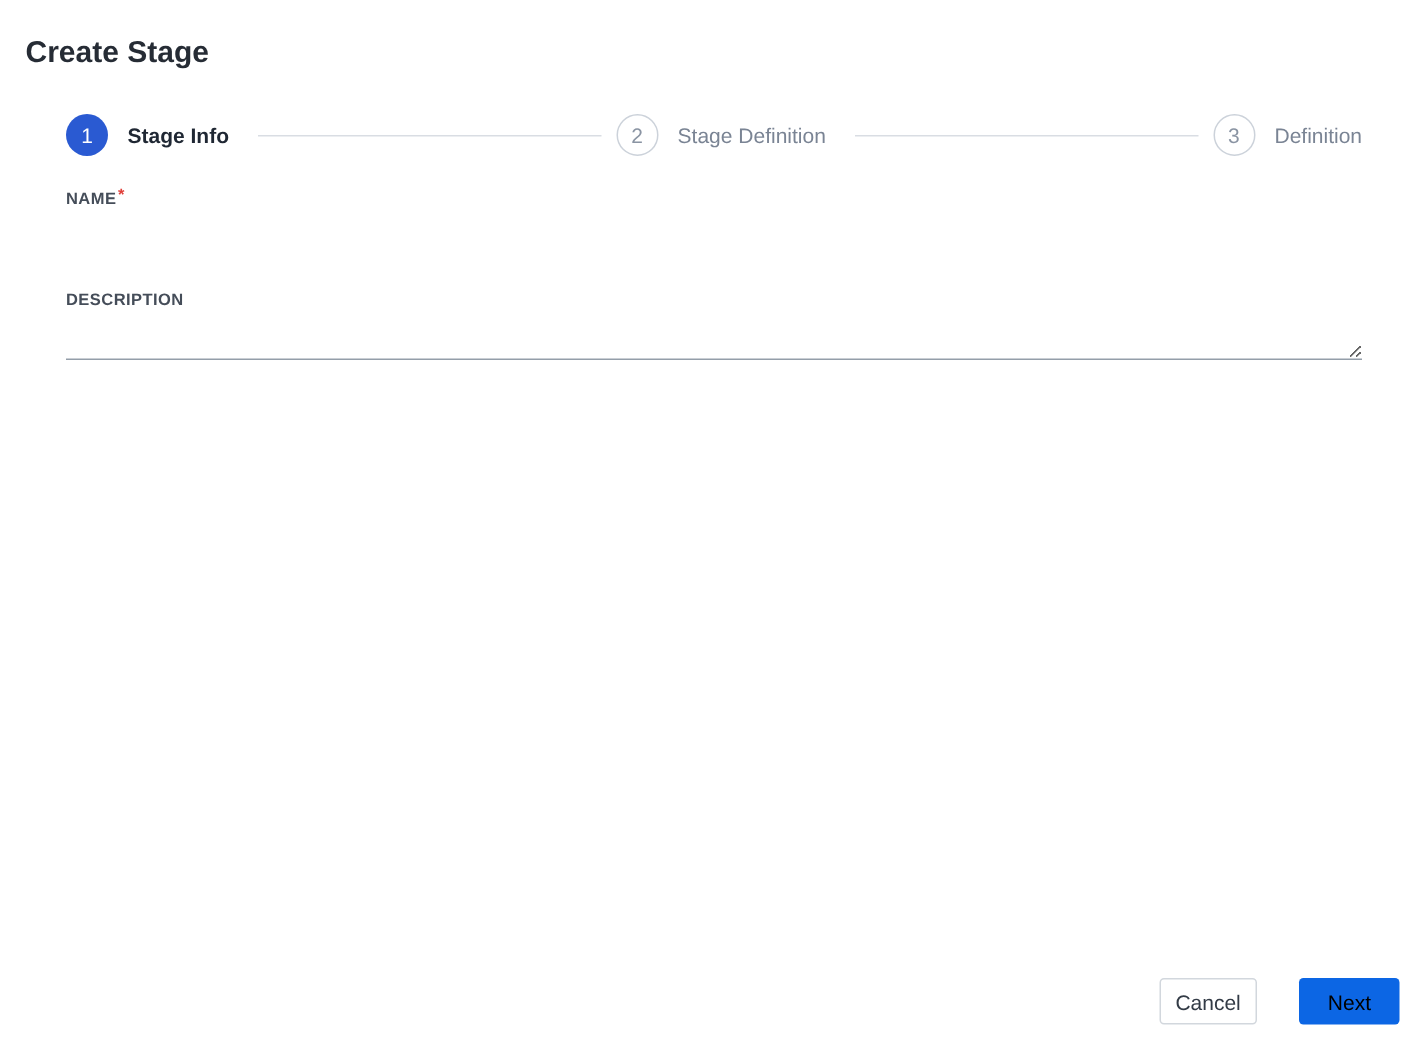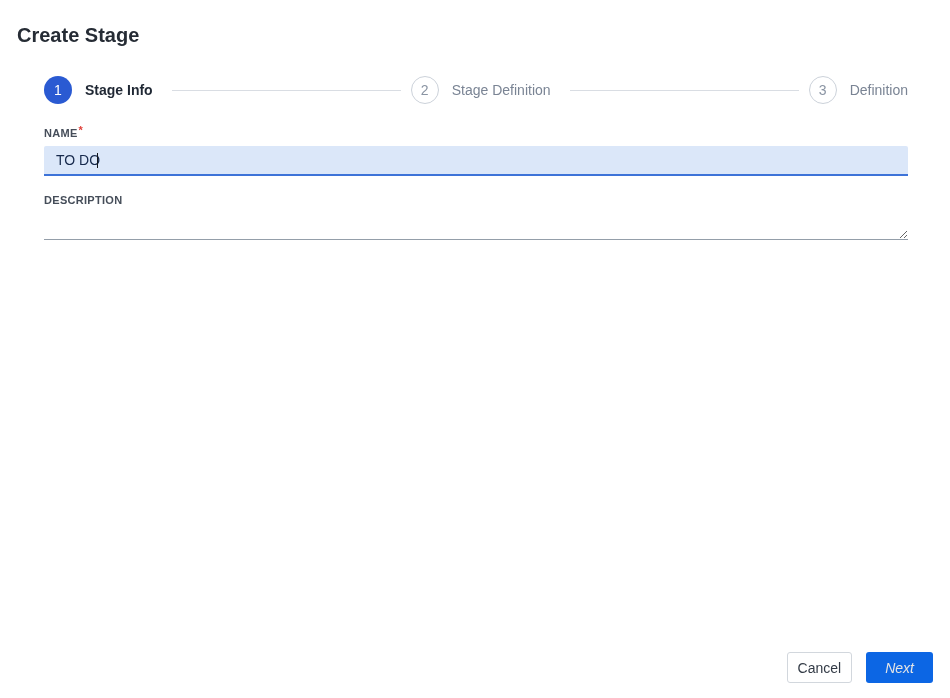--- a/index.html
+++ b/index.html
@@ -131,44 +131,43 @@
     outline: none;
   }
 
   
   .footer {
     position: absolute;
     right: 17px;
     bottom: 15px;
     display: flex;
     align-items: center;
-    gap: 14px;
+    gap: 28px;
   }
   .btn {
     height: 31px;
     display: flex;
     align-items: center;
     justify-content: center;
     font-family: "Liberation Sans", sans-serif;
     font-size: 14px;
     border-radius: 3px;
     cursor: pointer;
   }
   .btn-cancel {
     background: #ffffff;
     border: 1px solid #d2d7dd;
     color: #333b46;
     padding: 0 10px;
   }
   .btn-next {
     background: #0c66e4;
     border: none;
-    color: #e5e5e5;
+    color: #000000;
     padding: 0 19px;
-    font-style: italic;
   }
 </style>
 </head>
 <body>
 
 <div class="page">
 
   <div class="page-title">Create Stage</div>
 
   <div class="stepper">
@@ -195,24 +194,20 @@
         <span>3</span>
       </div>
       <span class="step-label">Definition</span>
     </div>
   </div>
 
   <div class="field-label name-label">
     <span>NAME</span><span class="required-asterisk">*</span>
   </div>
 
-  <div class="name-input-wrap">
-    <input class="name-input" type="text" value="TO DO" style="">
-    <div class="text-caret"></div>
-  </div>
 
   <div class="field-label description-label">
     <span>DESCRIPTION</span>
   </div>
 
   <textarea class="description-textarea" style=""></textarea>
 
   <div class="footer">
     <button class="btn btn-cancel">Cancel</button>
     <button class="btn btn-next">Next</button>

